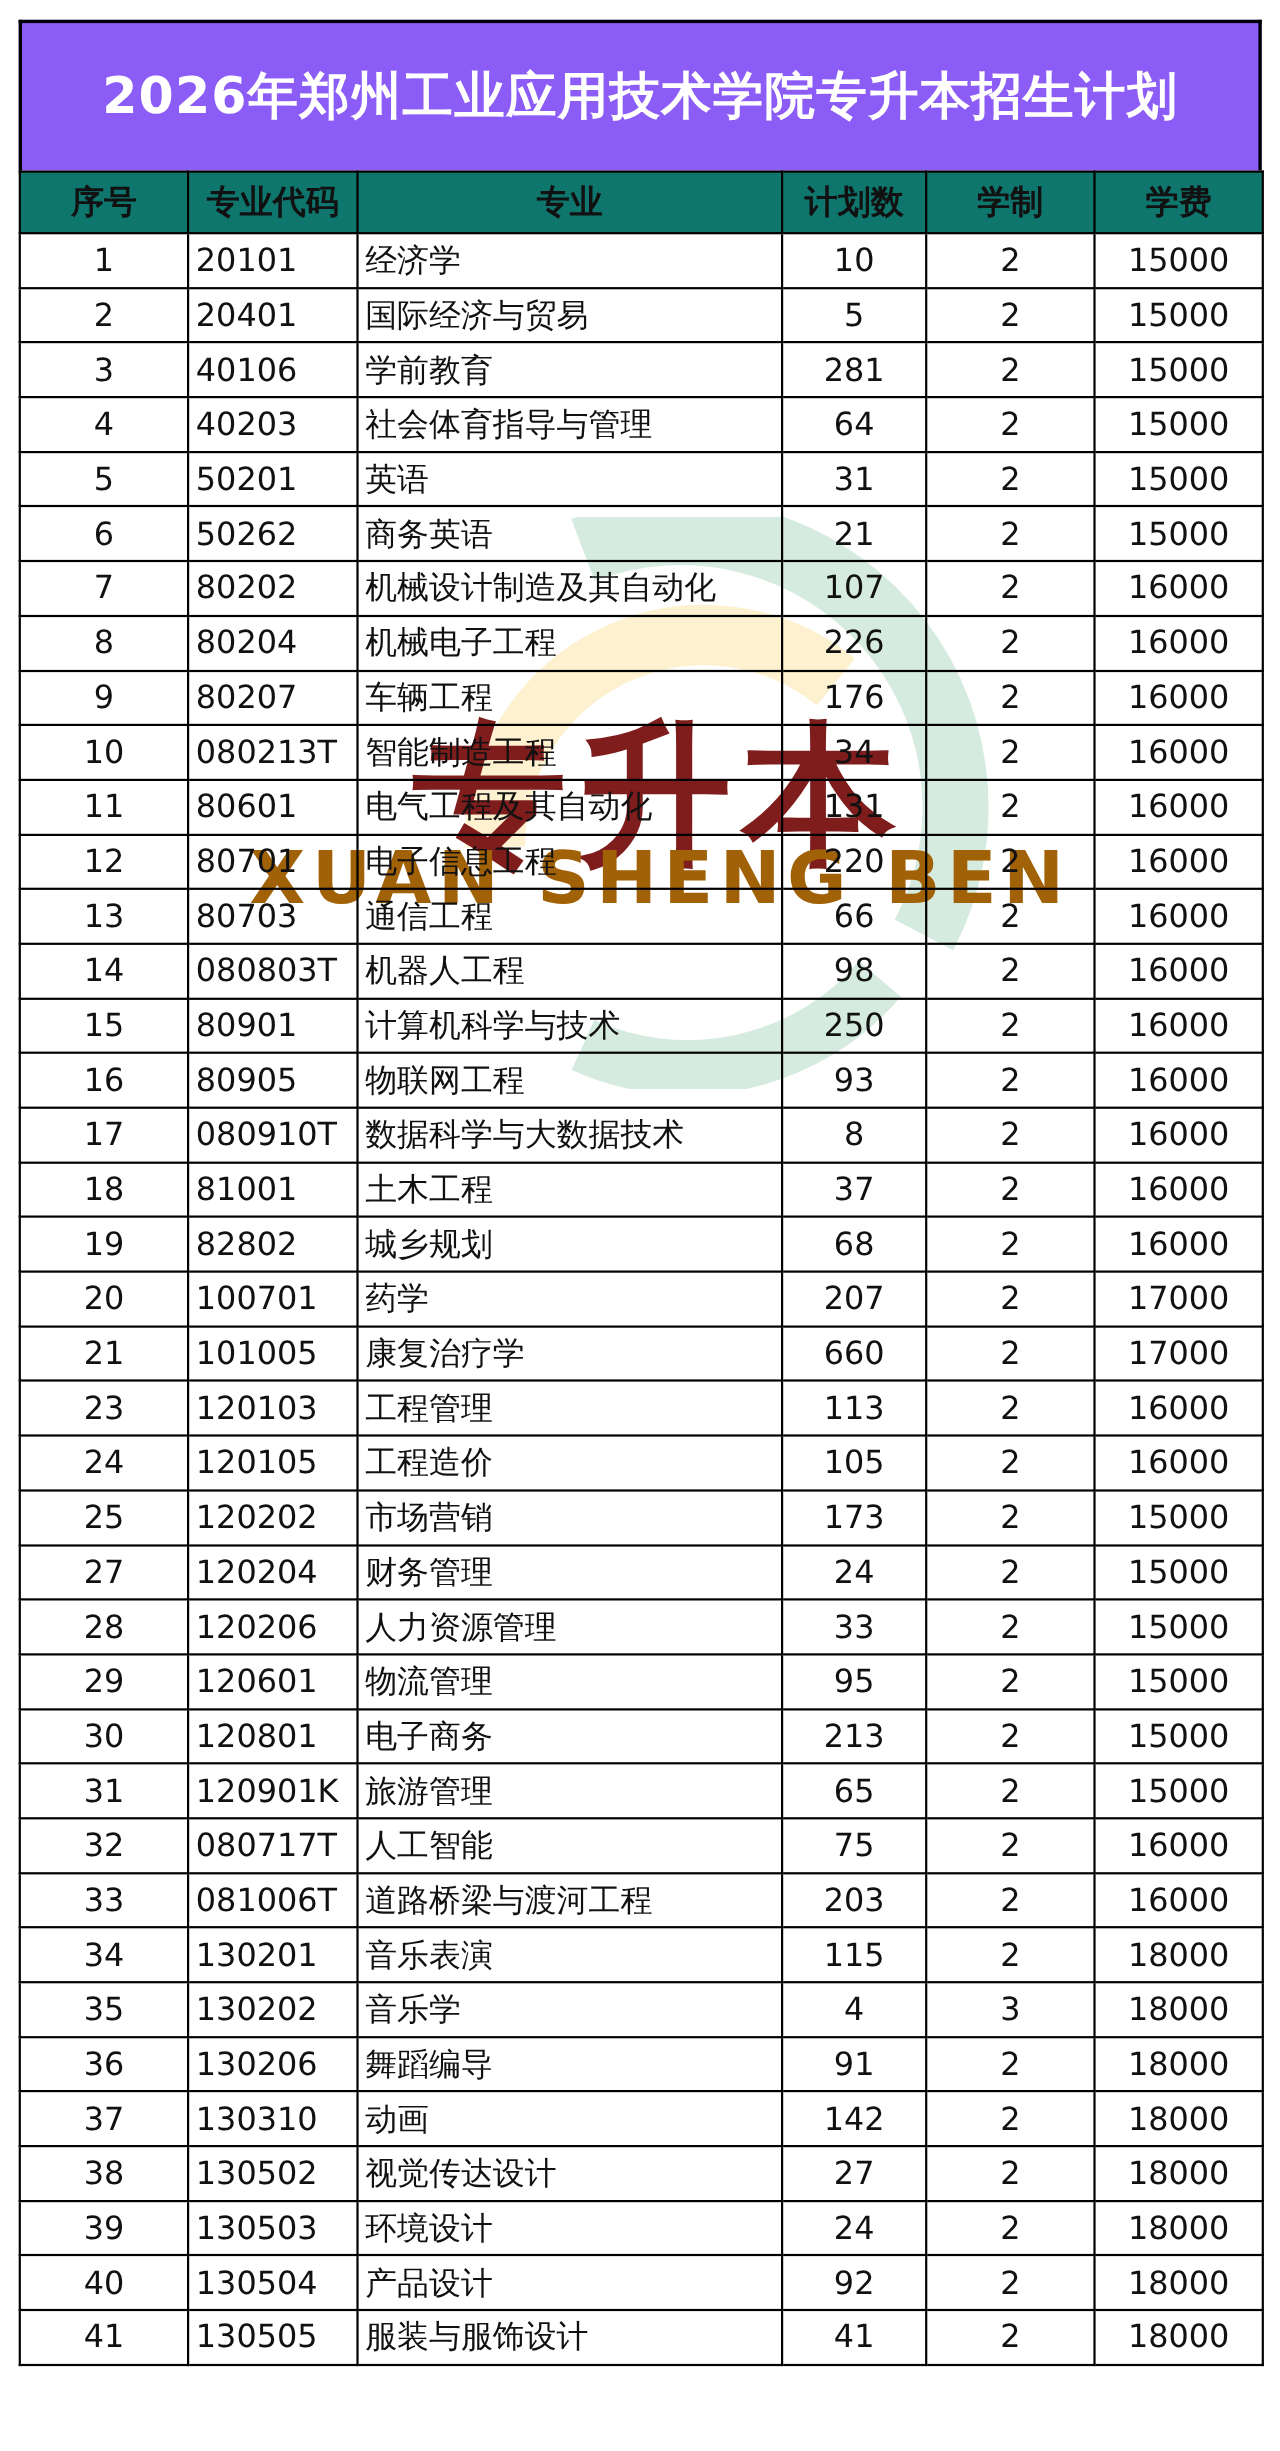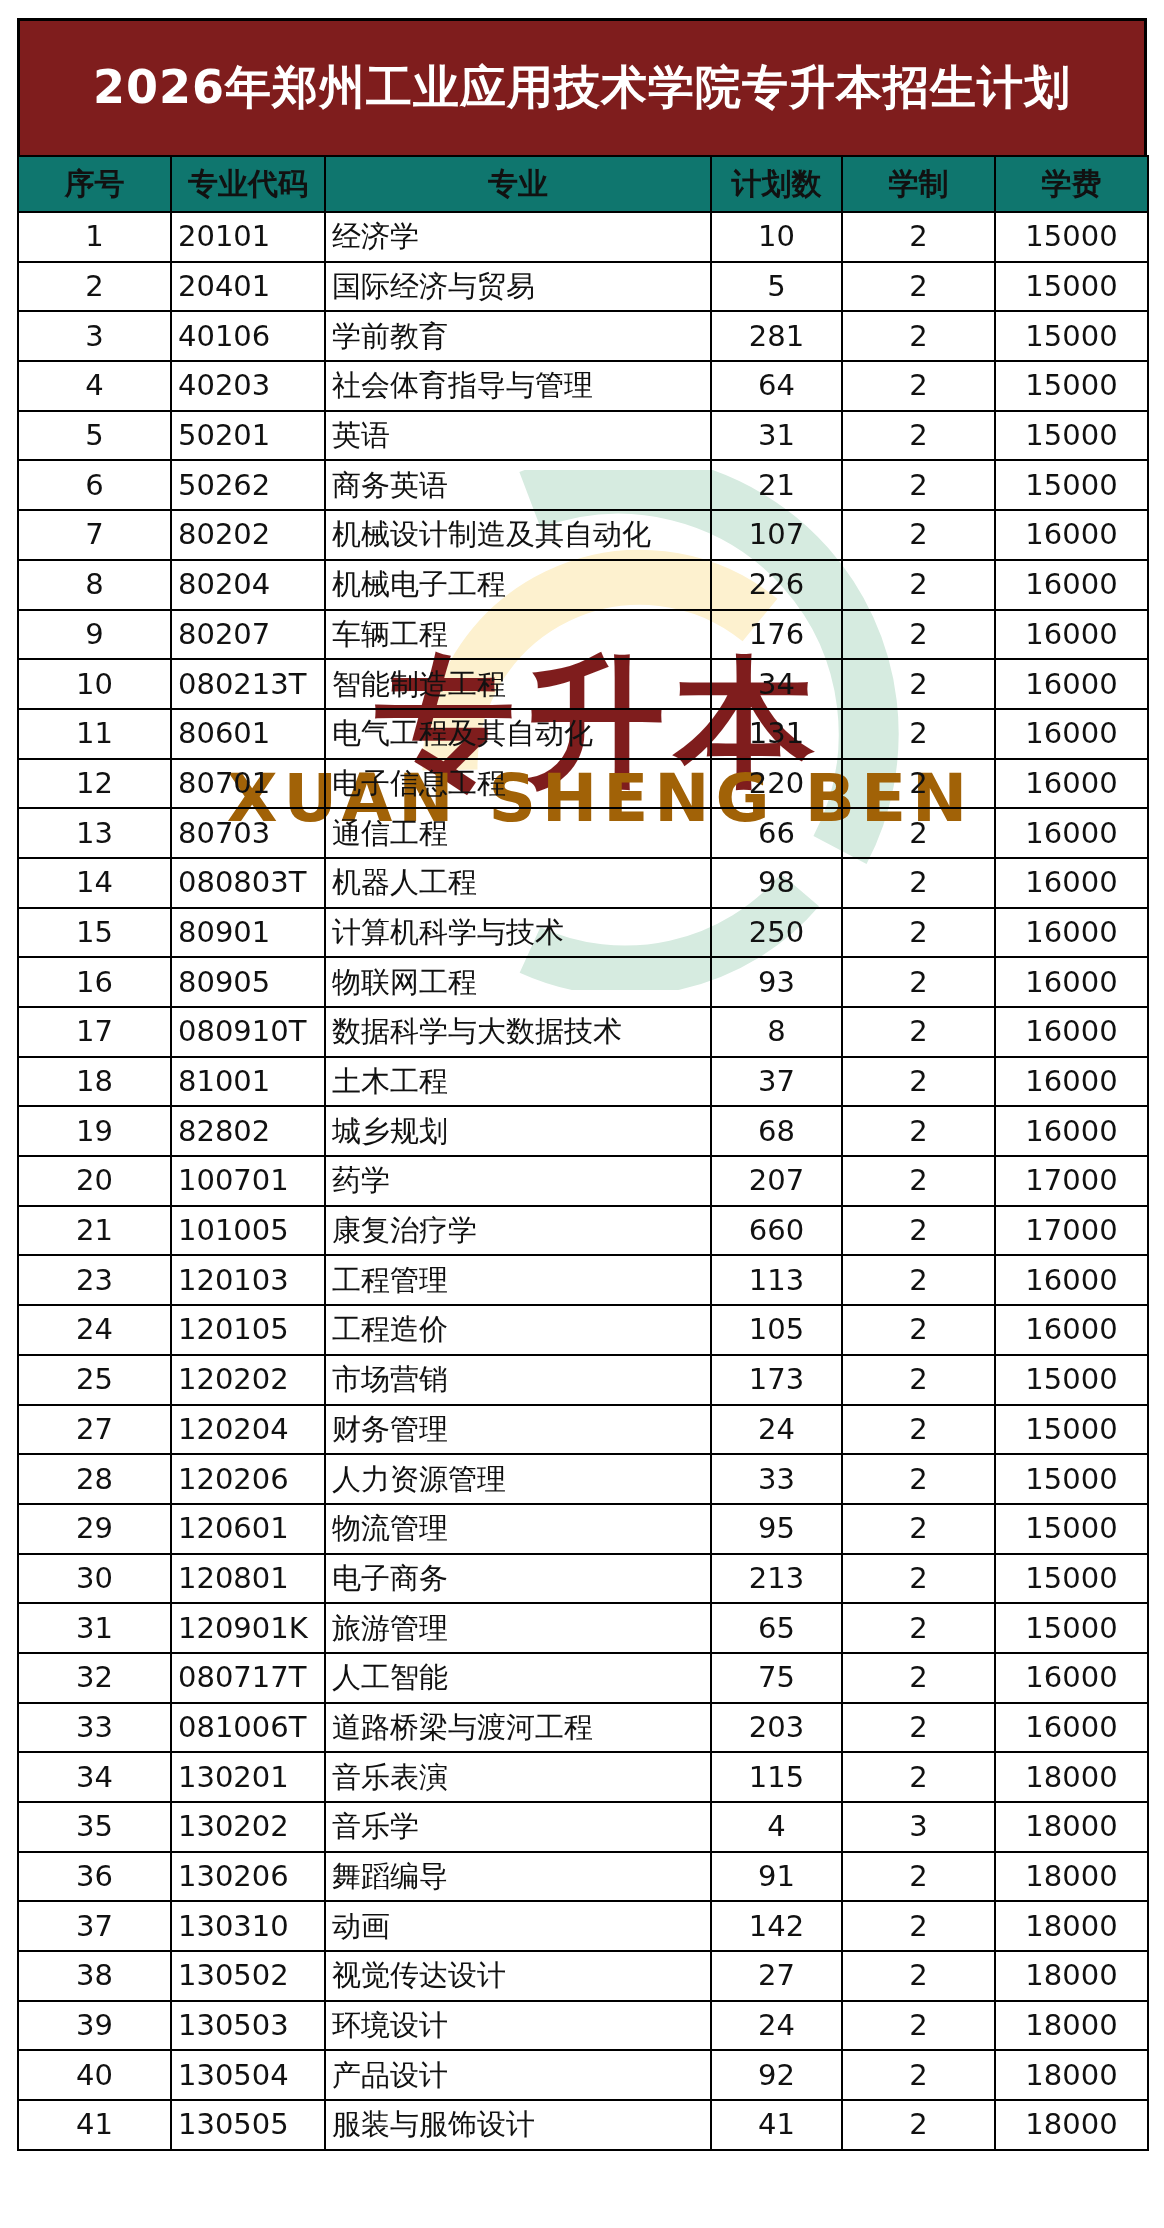--- a/index.html
+++ b/index.html
@@ -1,19 +1,19 @@
 <!DOCTYPE html>
 <html><head>
 <meta charset="utf-8">
 <style>
   html, body { margin: 0; padding: 0; background: #ffffff; }
   body { width: 1164px; height: 2228px; position: relative; overflow: hidden;
          font-family: "DejaVu Sans", "Liberation Sans", sans-serif; }
   .sheet { position: absolute; left: 17px; top: 18px; width: 1130px; }
-  .title { height: 137px; background: #7f1d1d; border: 3px solid #000; border-bottom: none;
+  .title { height: 137px; background: #8b5cf6; border: 3px solid #000; border-bottom: none;
            box-sizing: border-box; display: flex; align-items: center; justify-content: center;
            color: #ffffff; font-weight: bold; font-size: 46px; letter-spacing: 1px; }
   table { border-collapse: collapse; width: 1130px; table-layout: fixed; position: relative; z-index: 2; }
   th, td { border: 2.5px solid #000; padding: 0; box-sizing: border-box; color: #111; }
   thead th { height: 56px; font-size: 30px; font-weight: bold; text-align: center; background: #0f766e; }
   tbody td { height: 49.7px; font-size: 29px; line-height: 1; background: transparent; }
   td.c { text-align: center; }
   td.l { text-align: left; padding-left: 6px; white-space: nowrap; overflow: hidden; }
   col.c1 { width: 153px; } col.c2 { width: 154px; } col.c3 { width: 386px; }
   col.c4 { width: 131px; } col.c5 { width: 153px; } col.c6 { width: 153px; }

